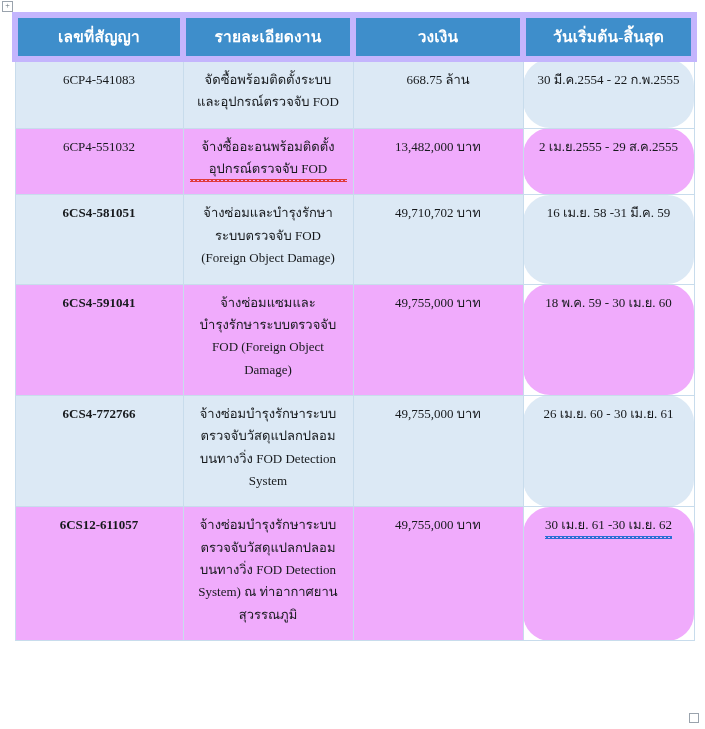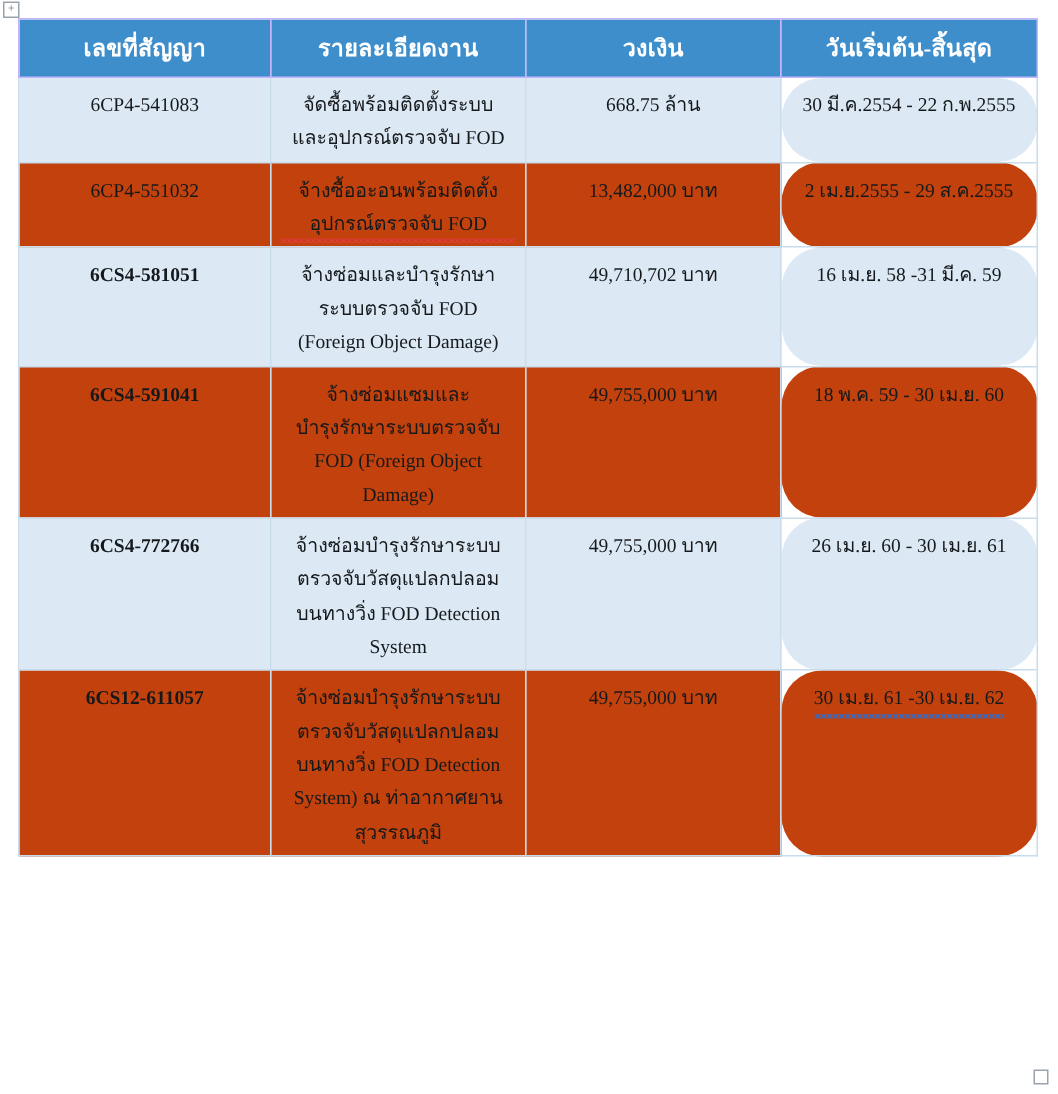--- a/index.html
+++ b/index.html
@@ -63,35 +63,35 @@
   table.contract-table col.c3 { width: 170px; }
   table.contract-table col.c4 { width: 171px; }
 
   table.contract-table th {
     background: #3e8ecb;
     color: #ffffff;
     font-size: 15.5px;
     font-weight: bold;
     text-align: center;
     padding: 6px 4px 7px 4px;
-    border: 1px solid #c4b5fd;
+    border: 6px solid #c4b5fd;
     letter-spacing: 0.2px;
   }
 
   table.contract-table td {
     border: 1px solid #c8dcec;
     vertical-align: top;
     font-size: 13px;
-    padding: 7px 6px 4px 6px;
+    padding: 7px 6px 14px 6px;
     color: #16191c;
     line-height: 1.72;
   }
 
   tr.band-a td { background: #dce9f5; }
-  tr.band-b td { background: #c2410c; margin-left: 12px; }
+  tr.band-b td { background: #f0abfc; margin-left: 12px; }
 
   td.col-no {
     text-align: center;
     white-space: nowrap;
     font-size: 13px;
   }
   td.col-no.bold { font-weight: bold; }
 
   td.col-detail {
     text-align: center;

